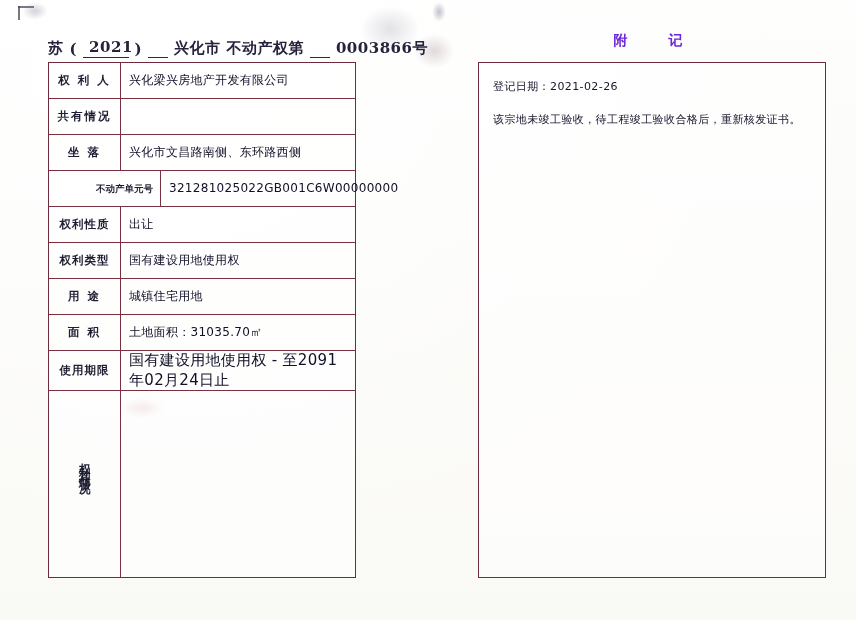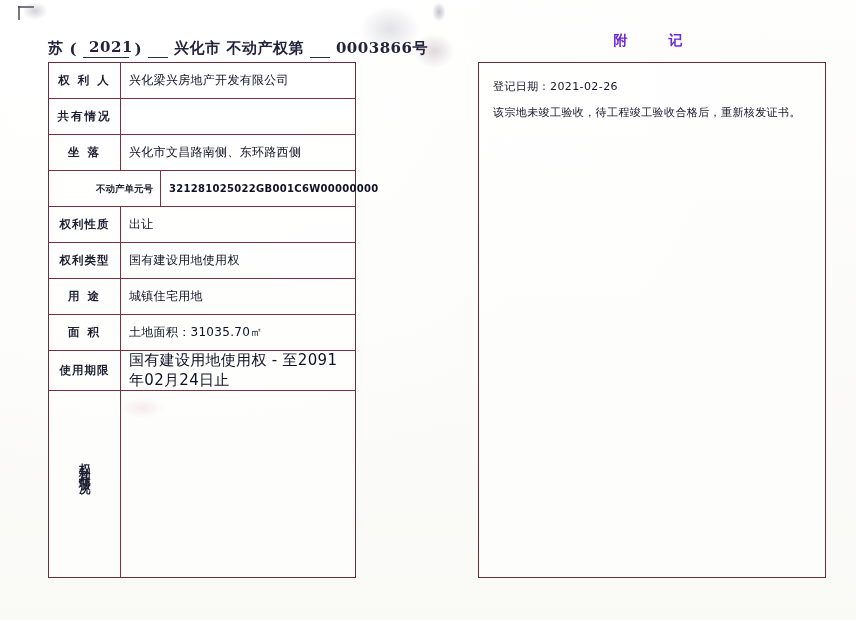--- a/index.html
+++ b/index.html
@@ -155,21 +155,21 @@
     padding: 14px 14px;
     background: rgba(255,255,255,0.55);
   }
   .annex-line {
     font-family: "DejaVu Sans", sans-serif;
     font-size: 11px;
     color: #14142b;
     line-height: 1.9;
     letter-spacing: 0.4px;
   }
-  .annex-line.first { margin-bottom: 5px; }
+  .annex-line.first { margin-bottom: 12px; }
 
   
   .smudge {
     position: absolute;
     pointer-events: none;
     border-radius: 50%;
   }
   .s1 {
     left: 360px; top: 6px; width: 60px; height: 46px;
     background: radial-gradient(ellipse at center, rgba(160,160,175,0.30), rgba(255,255,255,0) 70%);
@@ -242,21 +242,21 @@
       <div class="row-label">共有情况</div>
     </div>
 
     <div class="row">
       <div class="row-label">坐 落</div>
       <div class="row-value">兴化市文昌路南侧、东环路西侧</div>
     </div>
 
     <div class="row">
       <div class="row-label" style="font-size:9.5px;letter-spacing:0;margin-left:40px;">不动产单元号</div>
-      <div class="row-value" style="font-size:10px;font-weight:bold;">321281025022GB001C6W00000000</div>
+      <div class="row-value" style="font-size:12px;">321281025022GB001C6W00000000</div>
     </div>
 
     <div class="row">
       <div class="row-label" style="letter-spacing:1px;">权利性质</div>
       <div class="row-value">出让</div>
     </div>
 
     <div class="row">
       <div class="row-label" style="letter-spacing:1px;">权利类型</div>
       <div class="row-value">国有建设用地使用权</div>

